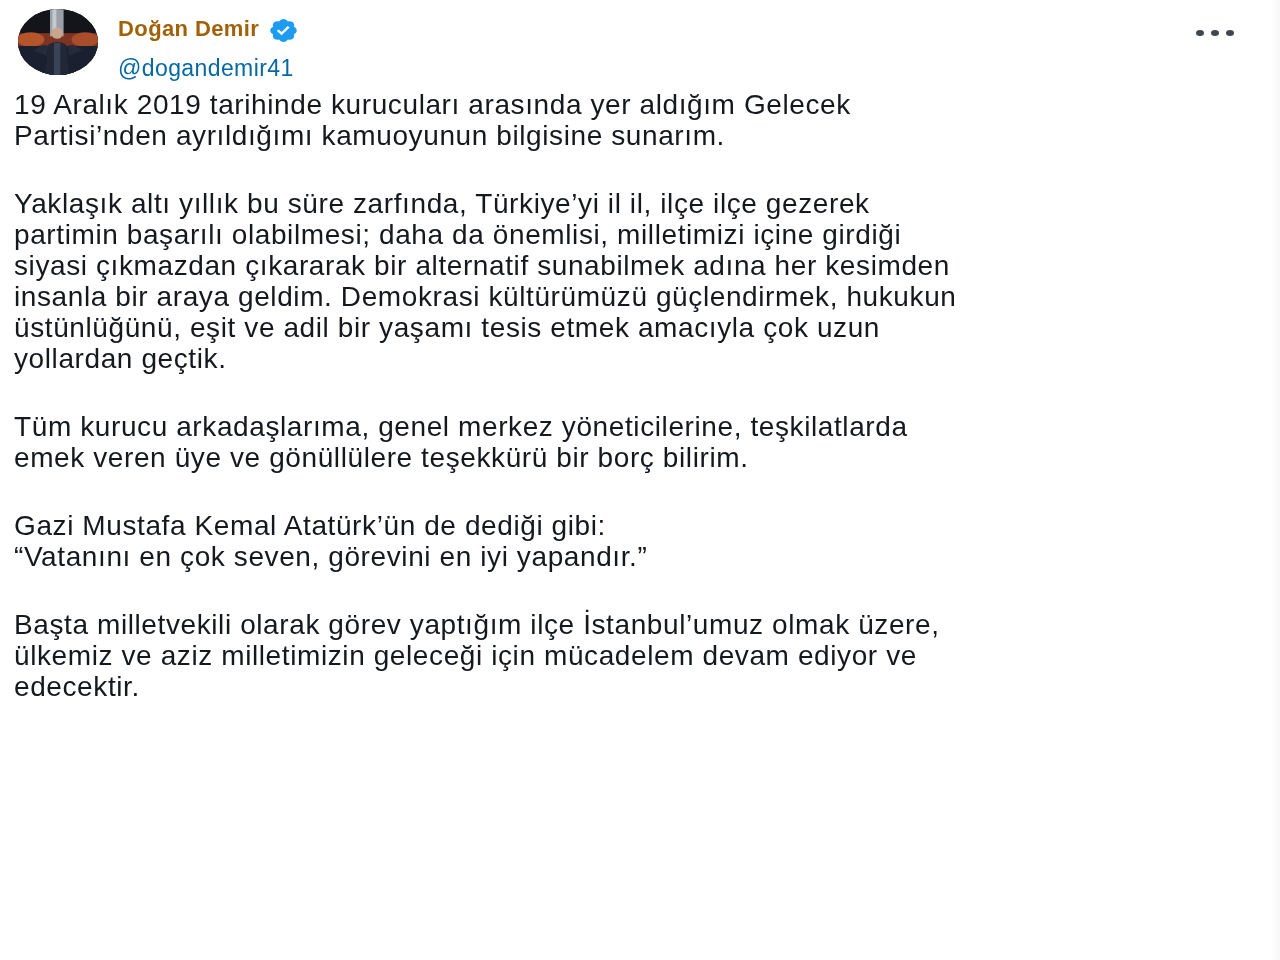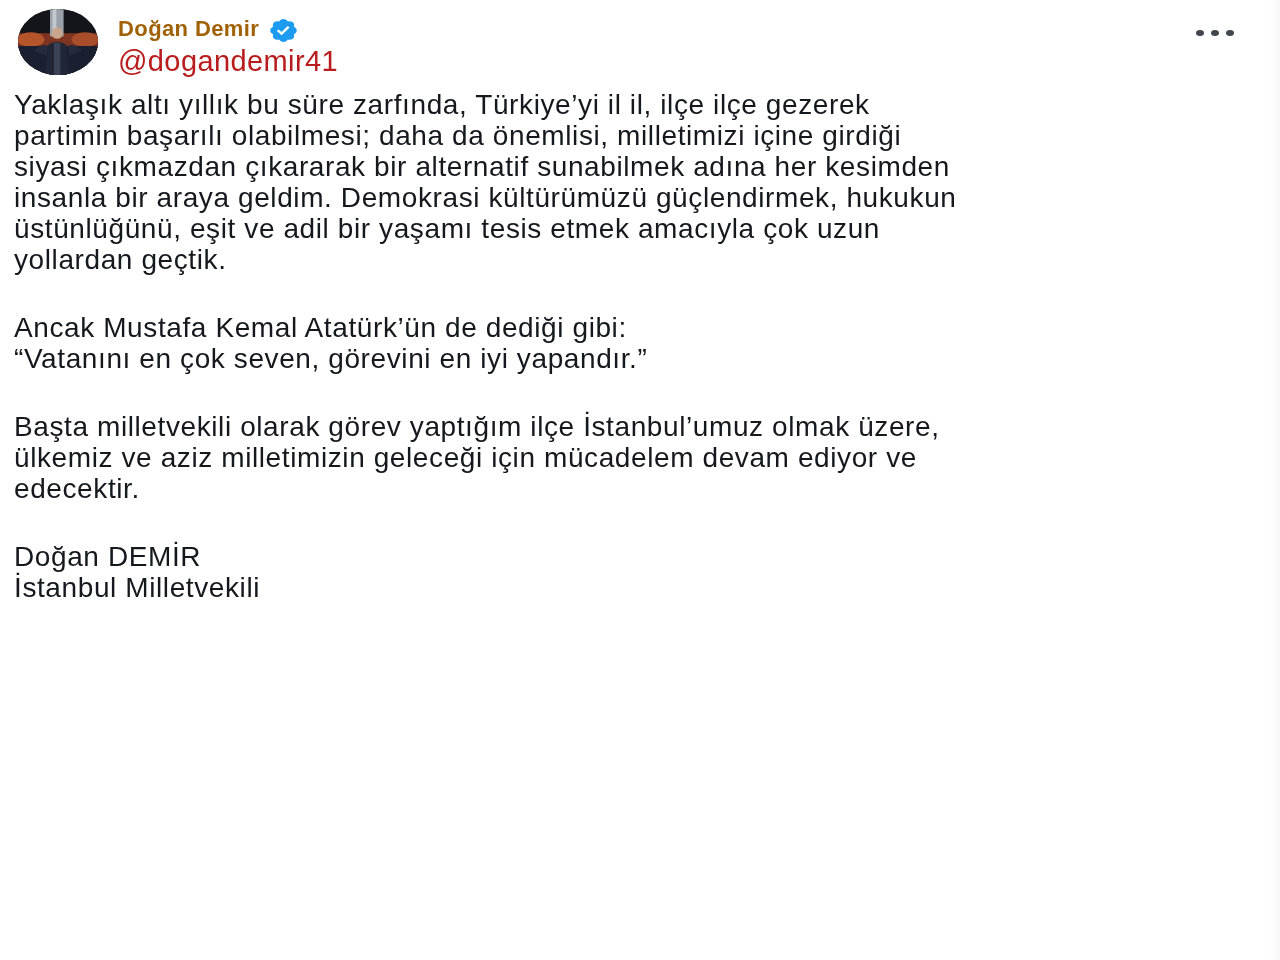--- a/index.html
+++ b/index.html
@@ -34,22 +34,22 @@
   .avatar svg { display: block; width: 100%; height: 100%; }
   .author-block { position: absolute; left: 118px; top: 13px; }
   .name-row { display: flex; align-items: center; gap: 9px; }
   .author-name {
     font-size: 22px; font-weight: bold;
     color: #a16207; letter-spacing: 0.4px;
     line-height: 32px;
   }
   .badge { width: 31px; height: 27px; margin-top: 2px; }
   .author-handle {
-    font-size: 29px; color: #b91c1c;
-    letter-spacing: 0.4px; line-height: 30px; margin-top: 1px;
+    font-size: 23px; color: #0369a1;
+    letter-spacing: 0.4px; line-height: 30px; margin-top: 8px;
   }
   .more-btn {
     position: absolute; right: 42px; top: 26px;
     display: flex; gap: 7px; align-items: center;
     padding: 4px; cursor: pointer;
   }
   .more-btn .dot {
     width: 8px; height: 6px; border-radius: 50%;
     background: #3f464d;
   }
@@ -115,32 +115,34 @@
     <div class="more-btn">
       <span class="dot"></span>
       <span class="dot"></span>
       <span class="dot"></span>
     </div>
 
   </div>
 
   <div class="tweet-text">
 
+  <p class="para">19 Aralık 2019 tarihinde kurucuları arasında yer aldığım Gelecek
+Partisi’nden ayrıldığımı kamuoyunun bilgisine sunarım.</p>
       <p class="para">Yaklaşık altı yıllık bu süre zarfında, Türkiye’yi il il, ilçe ilçe gezerek
 partimin başarılı olabilmesi; daha da önemlisi, milletimizi içine girdiği
 siyasi çıkmazdan çıkararak bir alternatif sunabilmek adına her kesimden
 insanla bir araya geldim. Demokrasi kültürümüzü güçlendirmek, hukukun
 üstünlüğünü, eşit ve adil bir yaşamı tesis etmek amacıyla çok uzun
 yollardan geçtik.</p>
-      <p class="para">Ancak Mustafa Kemal Atatürk’ün de dediği gibi:
+      <p class="para">Tüm kurucu arkadaşlarıma, genel merkez yöneticilerine, teşkilatlarda
+emek veren üye ve gönüllülere teşekkürü bir borç bilirim.</p>
+      <p class="para">Gazi Mustafa Kemal Atatürk’ün de dediği gibi:
 “Vatanını en çok seven, görevini en iyi yapandır.”</p>
       <p class="para">Başta milletvekili olarak görev yaptığım ilçe İstanbul’umuz olmak üzere,
 ülkemiz ve aziz milletimizin geleceği için mücadelem devam ediyor ve
 edecektir.</p>
-      <p class="para">Doğan DEMİR
-İstanbul Milletvekili</p>
     </div>
 
   <div class="cutoff">¨¨</div>
 
   <div class="edge-strip"></div>
 
 </div>
 
 </body></html>

